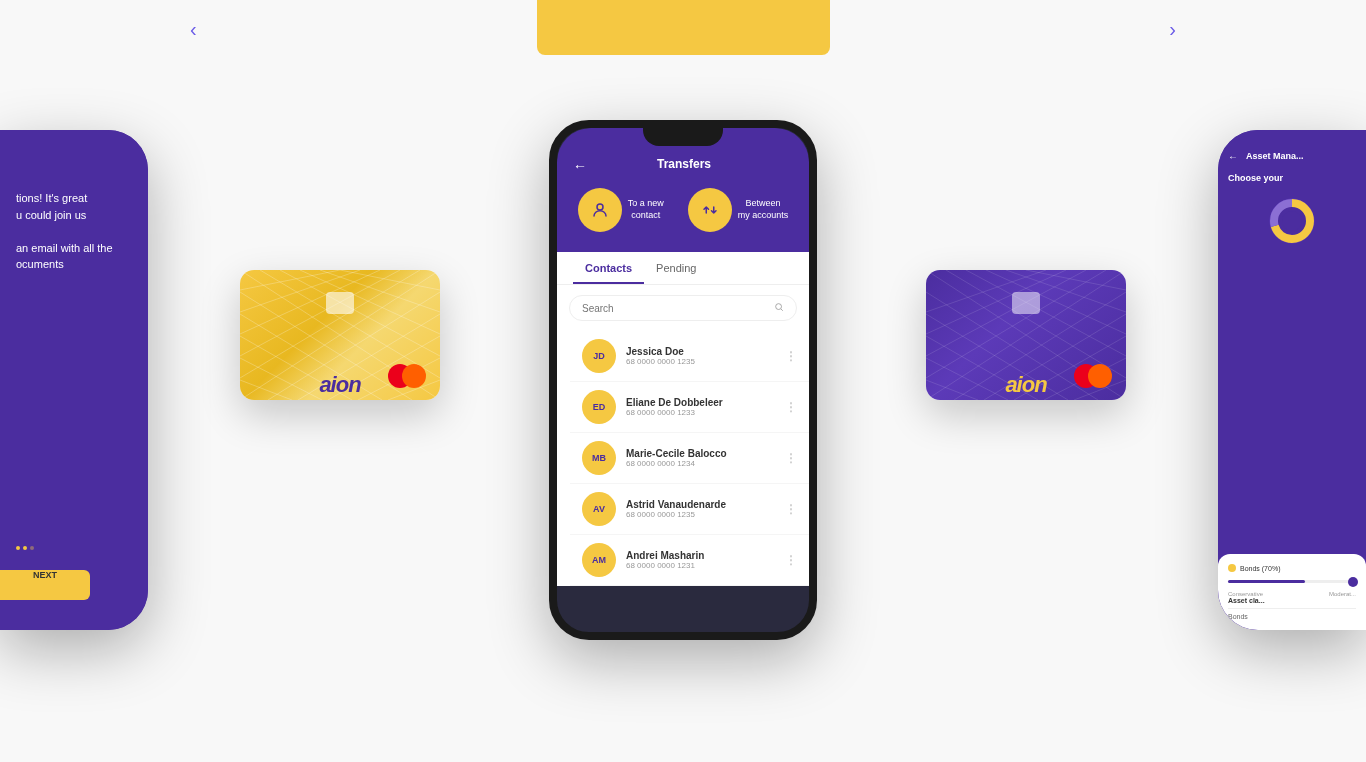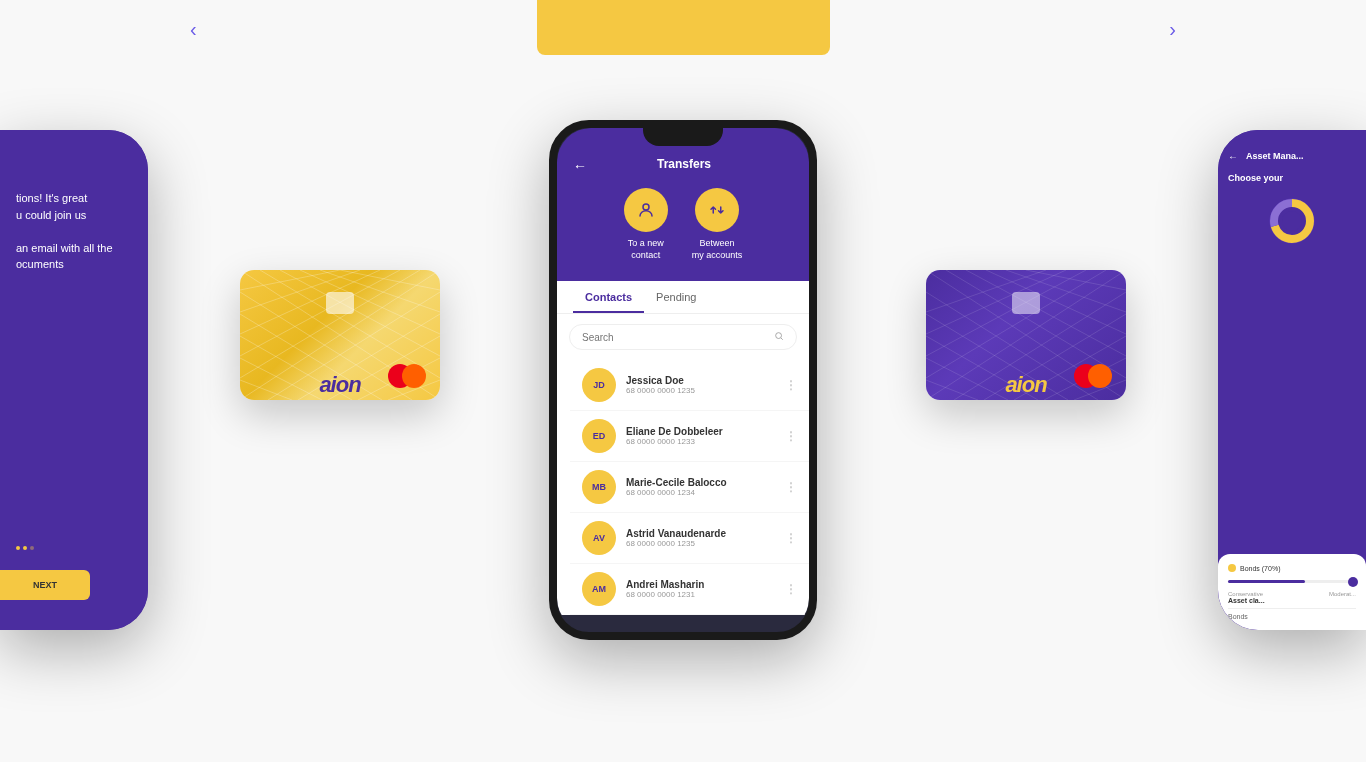--- a/index.html
+++ b/index.html
@@ -117,21 +117,21 @@
 
     .transfers-options {
       display: flex;
       gap: 24px;
       justify-content: center;
       width: 100%;
     }
 
     .transfer-option {
       display: flex;
-      flex-direction: column;
+      flex-direction: row;
       align-items: center;
       gap: 6px;
     }
 
     .transfer-option .icon-circle {
       width: 44px;
       height: 44px;
       border-radius: 50%;
       background: #F5C842;
       display: flex;
@@ -273,21 +273,20 @@
     }
 
     .next-button {
       position: absolute;
       bottom: 30px;
       left: 0;
       width: 90px;
       height: 30px;
       background: #F5C842;
       display: flex;
-      align-items: center;
       justify-content: center;
       border-radius: 0 6px 6px 0;
     }
 
     .next-button span {
       font-size: 9px;
       font-weight: 700;
       color: #333;
     }
 

